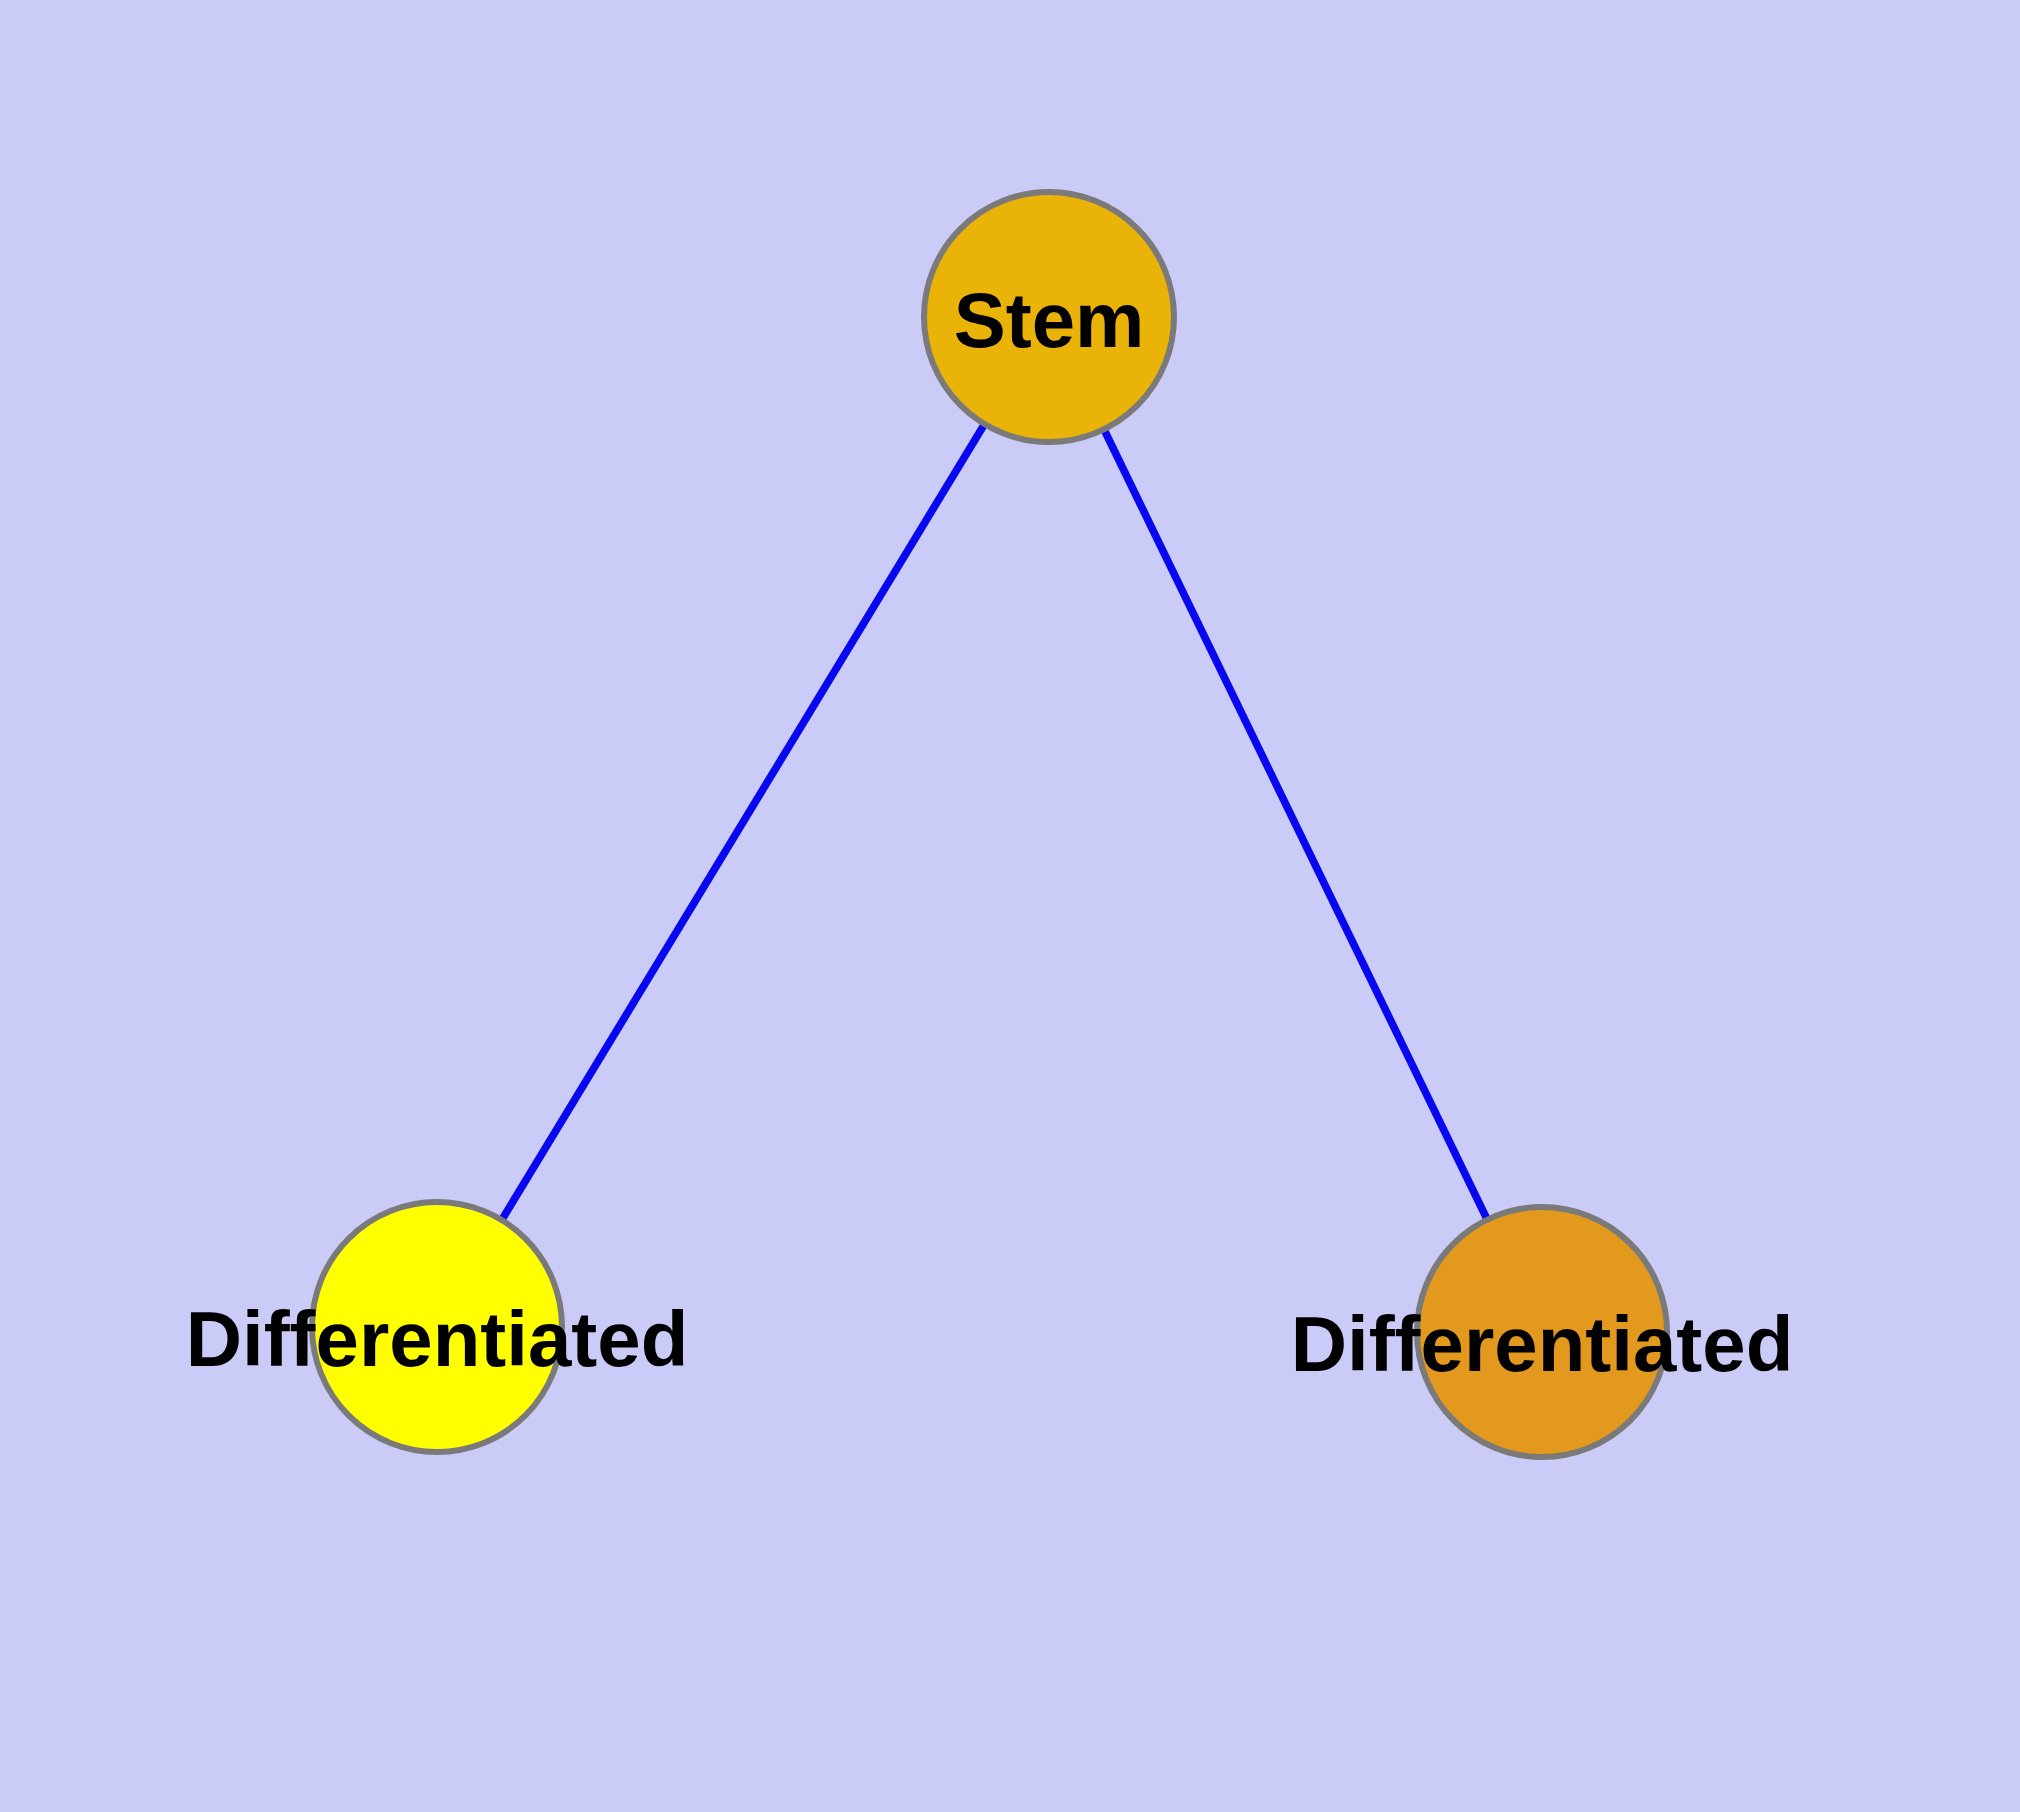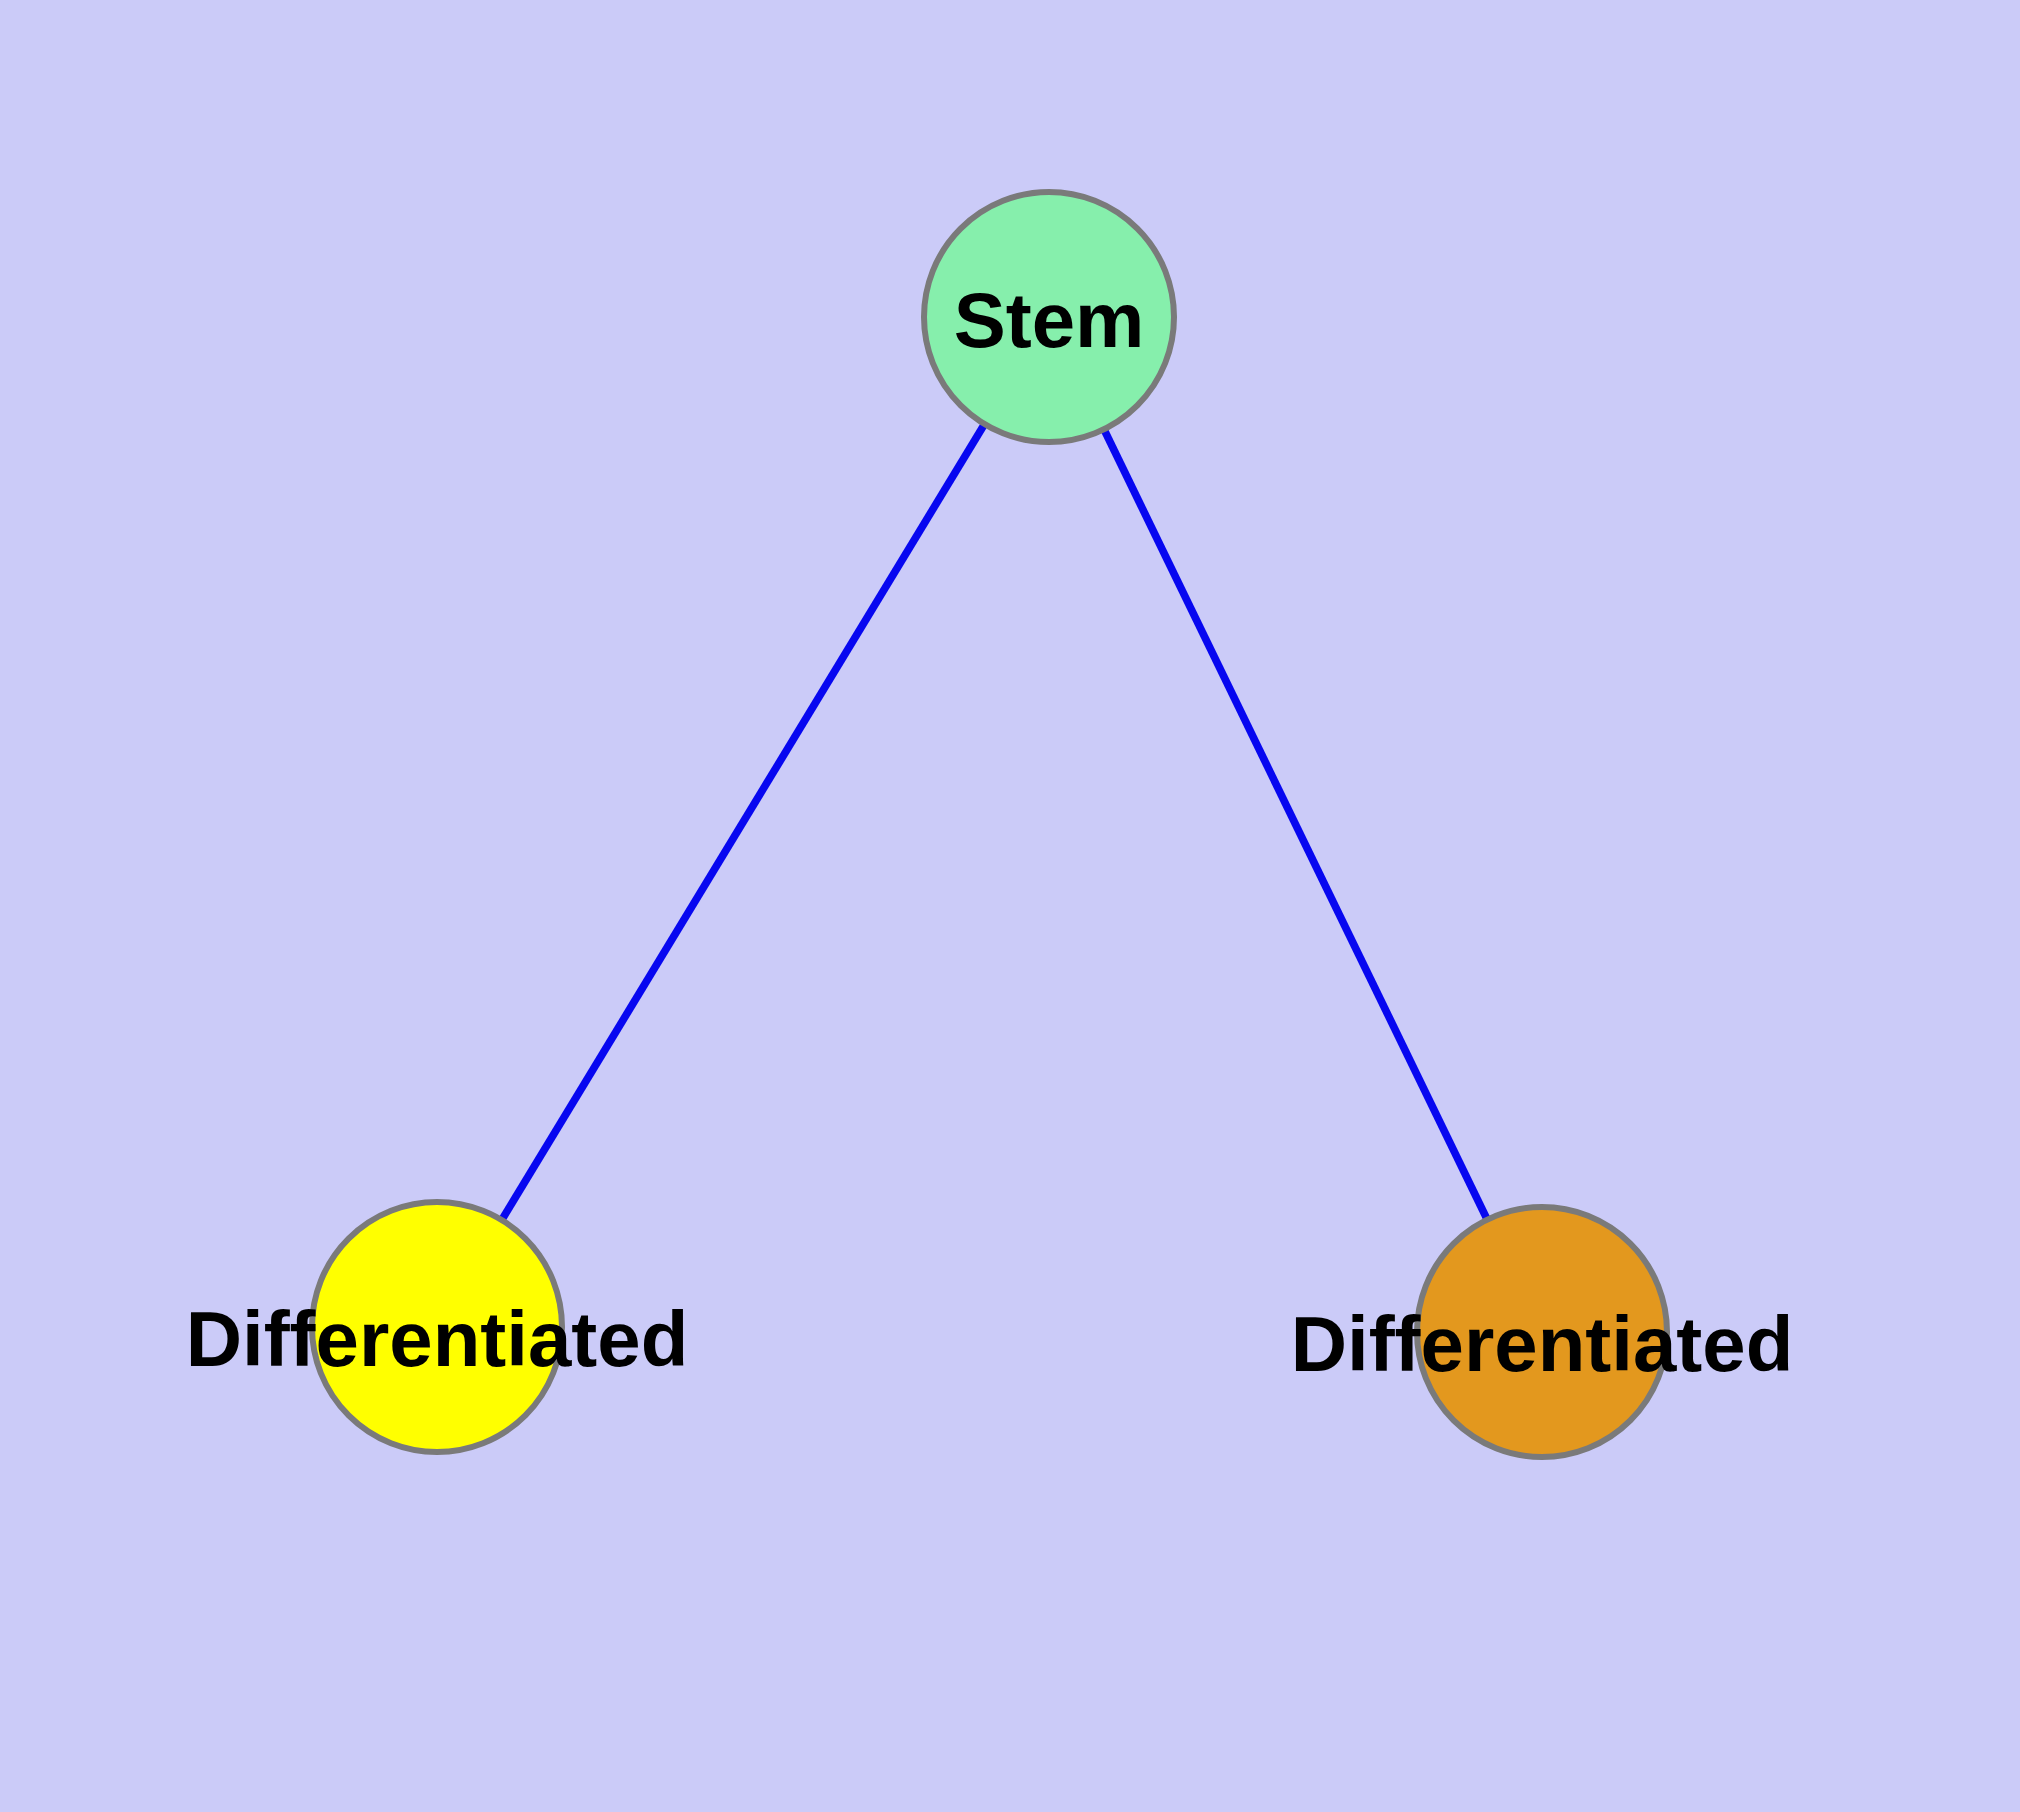--- a/index.html
+++ b/index.html
@@ -65,21 +65,21 @@
 </head>
 <body>
 
 <div class="canvas" style="background-color: rgb(203, 203, 248);">
 
   <svg class="edge-layer" viewBox="0 0 2384 2138" xmlns="http://www.w3.org/2000/svg">
     <line class="edge" x1="1238" y1="374" x2="515" y2="1566" stroke="#0707F0"></line>
     <line class="edge" x1="1238" y1="374" x2="1819" y2="1572" stroke="#0707F0"></line>
   </svg>
 
-  <div class="node" id="node-stem" style="background-color: #86efac; border-color: rgb(122, 122, 122);">
+  <div class="node" id="node-stem" style="background-color: #eab308; border-color: rgb(122, 122, 122);">
     <div class="node-label">
       <div>Stem</div>
     </div>
   </div>
 
   <div class="node" id="node-type-a" style="background-color: rgb(255, 255, 0); border-color: rgb(122, 122, 122);">
     <div class="node-label">
       <div>Differentiated</div>
     </div>
   </div>

